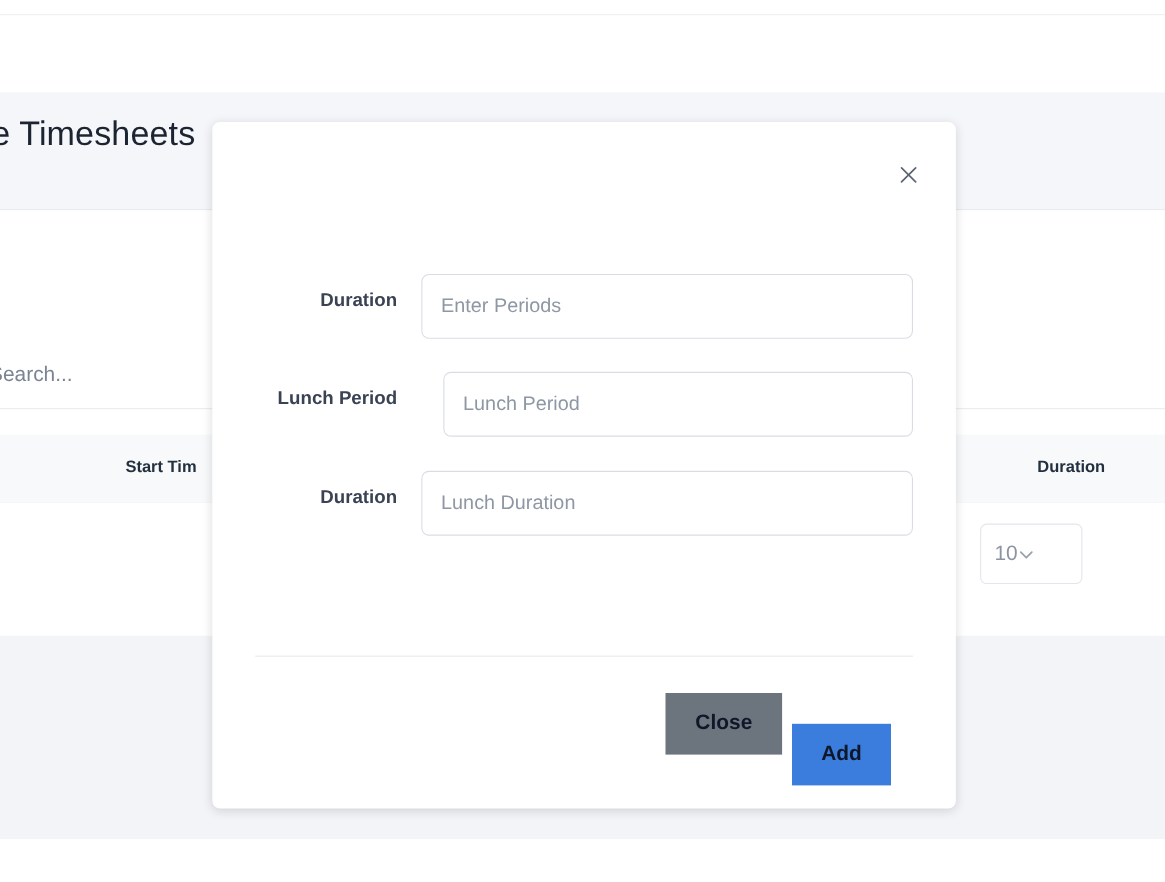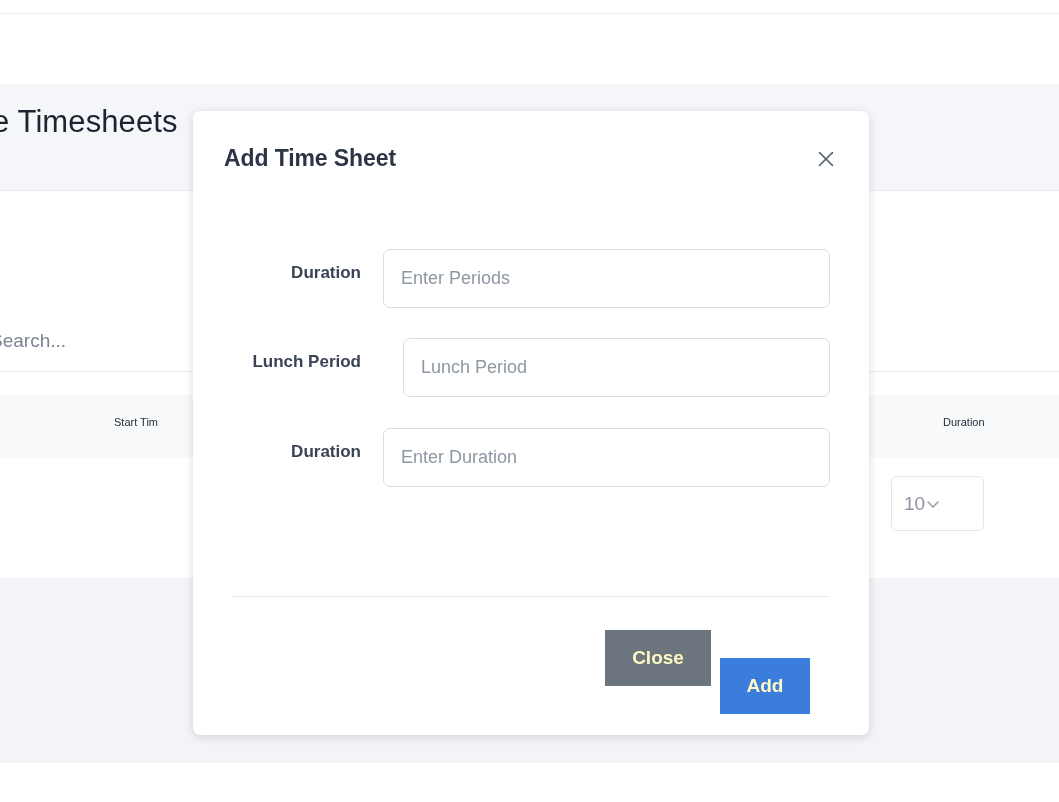--- a/index.html
+++ b/index.html
@@ -82,22 +82,22 @@
     position: absolute;
     left: 0; right: 0;
     top: 395px;
     height: 62px;
     background: #f8f9fa;
     border-bottom: 1px solid #e3e6ec;
   }
   .th {
     position: absolute;
     top: 416px;
-    font-size: 11px;
-    font-weight: normal;
+    font-size: 15px;
+    font-weight: bold;
     color: #22303f;
     white-space: nowrap;
   }
   .th-start-time { left: 114px; }
   .th-duration   { left: 943px; }
 
   .table-body-band {
     position: absolute;
     left: 0; right: 0;
     top: 457px;
@@ -269,21 +269,21 @@
     top: 33px;
     display: flex;
     gap: 9px;
   }
   .btn {
     border: none;
     outline: none;
     font-family: "Liberation Sans", sans-serif;
     font-size: 19px;
     font-weight: bold;
-    color: #fef9c3;
+    color: #0f172a;
     cursor: pointer;
     border-radius: 0;
     padding: 0;
     display: flex;
     align-items: center;
     justify-content: center;
     height: 56px;
   }
   .btn-close  { width: 106px; background: #6c757d; }
   .btn-add    { width: 90px;  background: #3b7ddd; margin-top: 28px; }
@@ -319,21 +319,20 @@
     </span>
   </div>
 
   <div class="bottom-gray-band"></div>
   <div class="bottom-white-band"></div>
 </div>
 
 <div class="modal">
 
   <div class="modal-header">
-    <div class="modal-title">Add Time Sheet</div>
     <div class="close-x">
       <svg viewBox="0 0 24 24" width="22" height="22" fill="none" stroke="currentColor" stroke-width="1.7" stroke-linecap="round">
         <line x1="5" y1="5" x2="19" y2="19"></line>
         <line x1="19" y1="5" x2="5" y2="19"></line>
       </svg>
     </div>
   </div>
 
   <div class="modal-body">
 
@@ -347,21 +346,21 @@
     <div class="form-row row-2">
       <div class="field-label">Lunch Period</div>
       <div class="field-input">
         <span class="placeholder">Lunch Period</span>
       </div>
     </div>
 
     <div class="form-row row-3">
       <div class="field-label">Duration</div>
       <div class="field-input">
-        <span class="placeholder">Enter Duration</span>
+        <span class="placeholder">Lunch Duration</span>
       </div>
     </div>
 
 
   </div>
 
   <div class="modal-divider"></div>
 
   <div class="modal-footer">
     <div class="footer-buttons">

